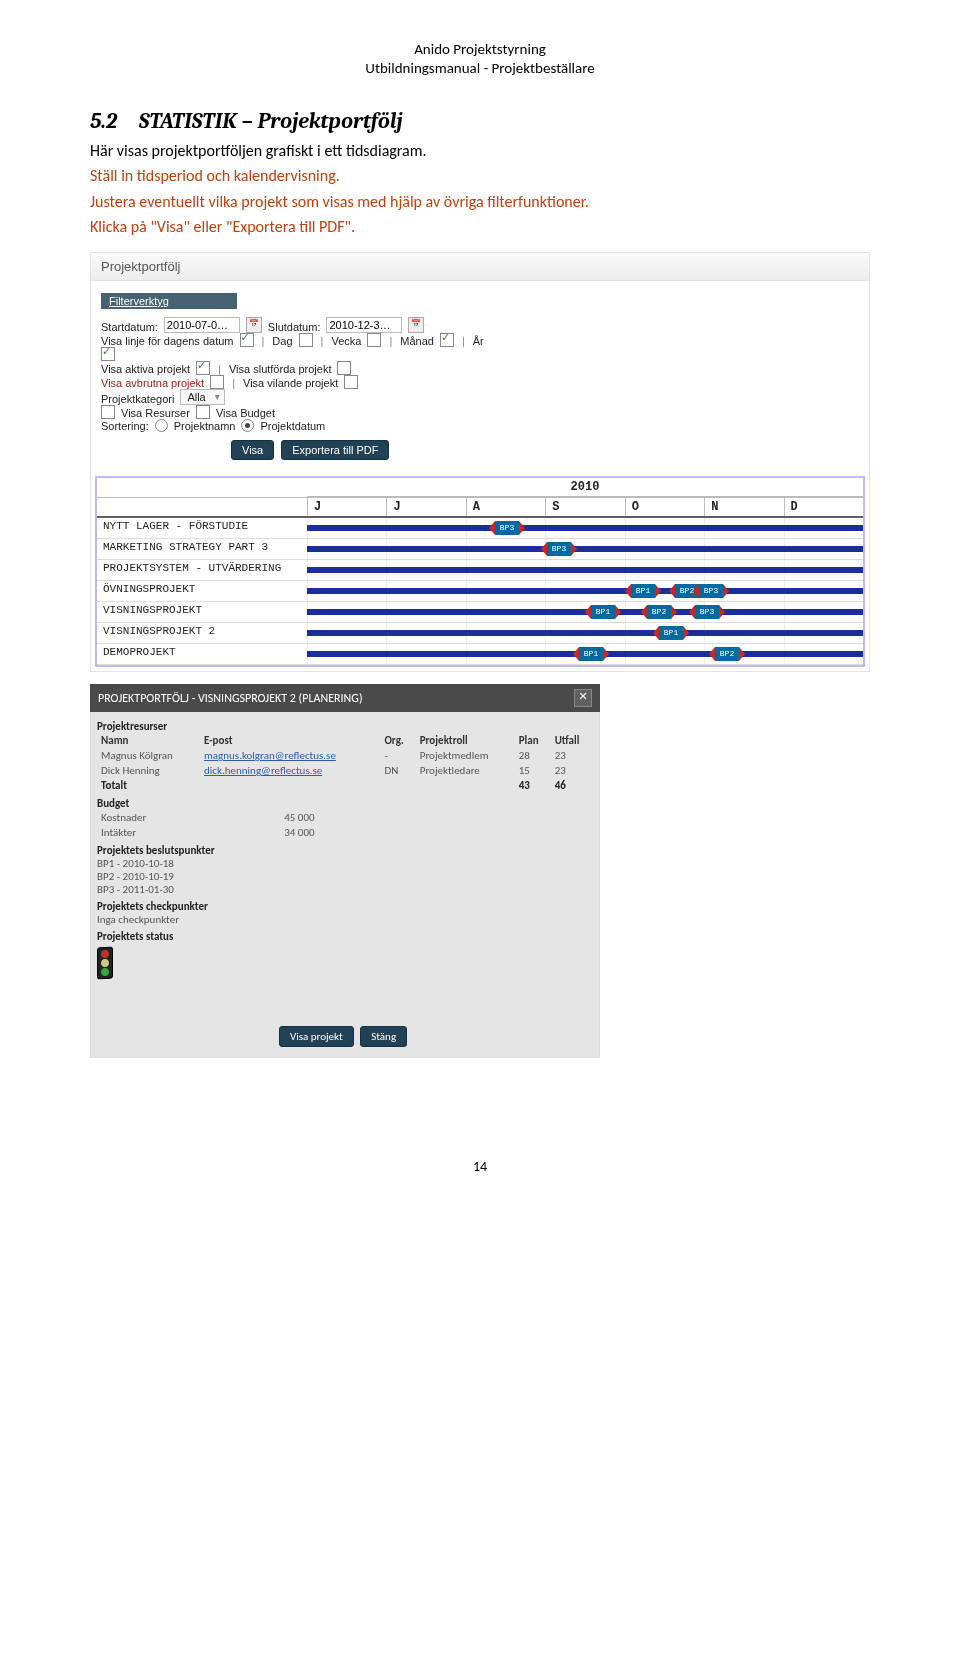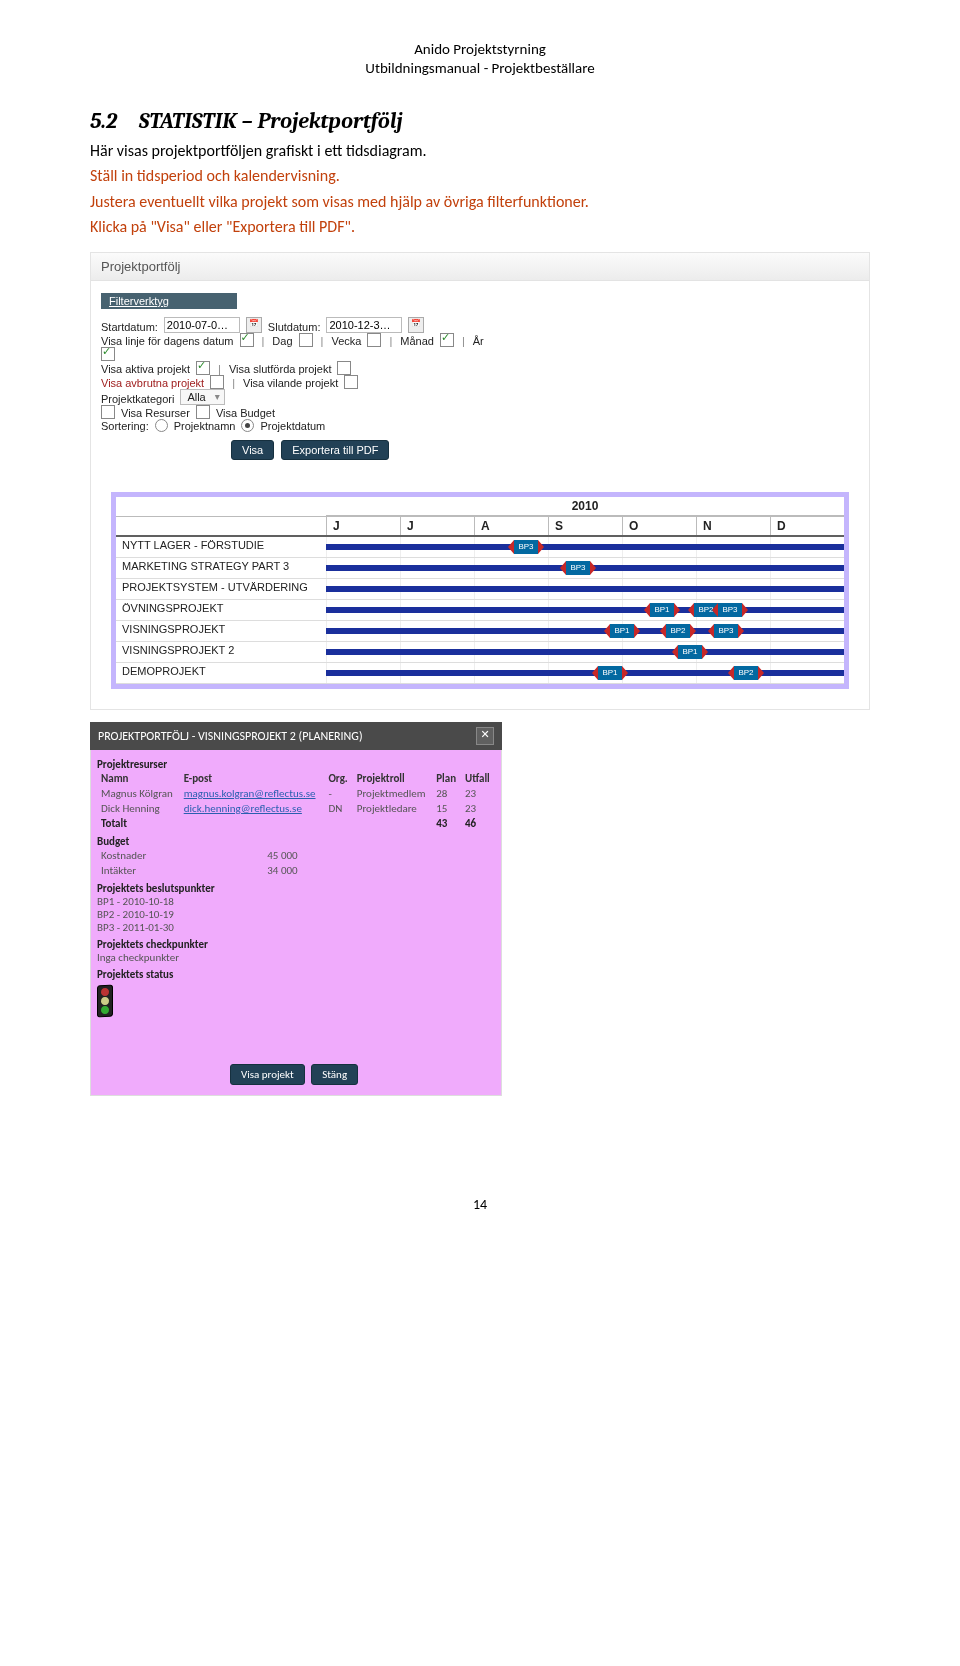--- a/index.html
+++ b/index.html
@@ -85,21 +85,21 @@
     color: #fff;
     border: 1px solid #16303f;
     border-radius: 3px;
     padding: 3px 10px;
     font-size: 11px;
     margin-right: 4px;
   }
   .btn-row { margin: 8px 0 4px 130px; }
 
   
-  .gantt-wrap { border: 5px solid #c4b5fd; margin: 20px; }
+  .gantt-wrap { border: 2px solid #c4b5fd; margin: 4px; font-family: Liberation Mono, monospace; }
   .gantt-head {
     display: grid;
     grid-template-columns: 210px 1fr;
     border-bottom: 1px solid #bbb;
   }
   .gantt-head .year {
     grid-column: 2;
     text-align: center;
     font-weight: bold;
     font-size: 12px;
@@ -141,41 +141,41 @@
     line-height: 14px;
   }
   .bp::before, .bp::after {
     content: ""; position: absolute; top: 0; width: 0; height: 0;
     border-top: 7px solid transparent; border-bottom: 7px solid transparent;
   }
   .bp::before { left: -6px; border-right: 6px solid #c62828; }
   .bp::after  { right: -6px; border-left: 6px solid #c62828; }
 
   
-  .popup-wrap { margin: 12px 0 0 0; width: 412px; }
+  .popup-wrap { margin: 12px 0 0 0; width: 510px; }
   .popup-head {
     background: #4a4a4a;
     color: #fff;
     padding: 5px 8px;
     font-size: 12px;
     display: flex;
     justify-content: space-between;
     align-items: center;
   }
   .popup-close {
     background: #606060;
     border: 1px solid #888;
     width: 16px; height: 16px;
     color: #fff; text-align: center; line-height: 14px;
     font-size: 11px;
   }
   .popup-body {
     border: 1px solid #ddd;
     border-top: none;
-    background: #f0abfc;
+    background: #e5e5e5;
     padding: 4px 6px 10px 6px;
     font-size: 11px;
     color: #555;
   }
   .popup-body .h { font-weight: bold; color: #222; margin-top: 4px; }
   table.res {
     border-collapse: collapse;
     font-size: 11px;
     width: 100%;
     color: #555;

